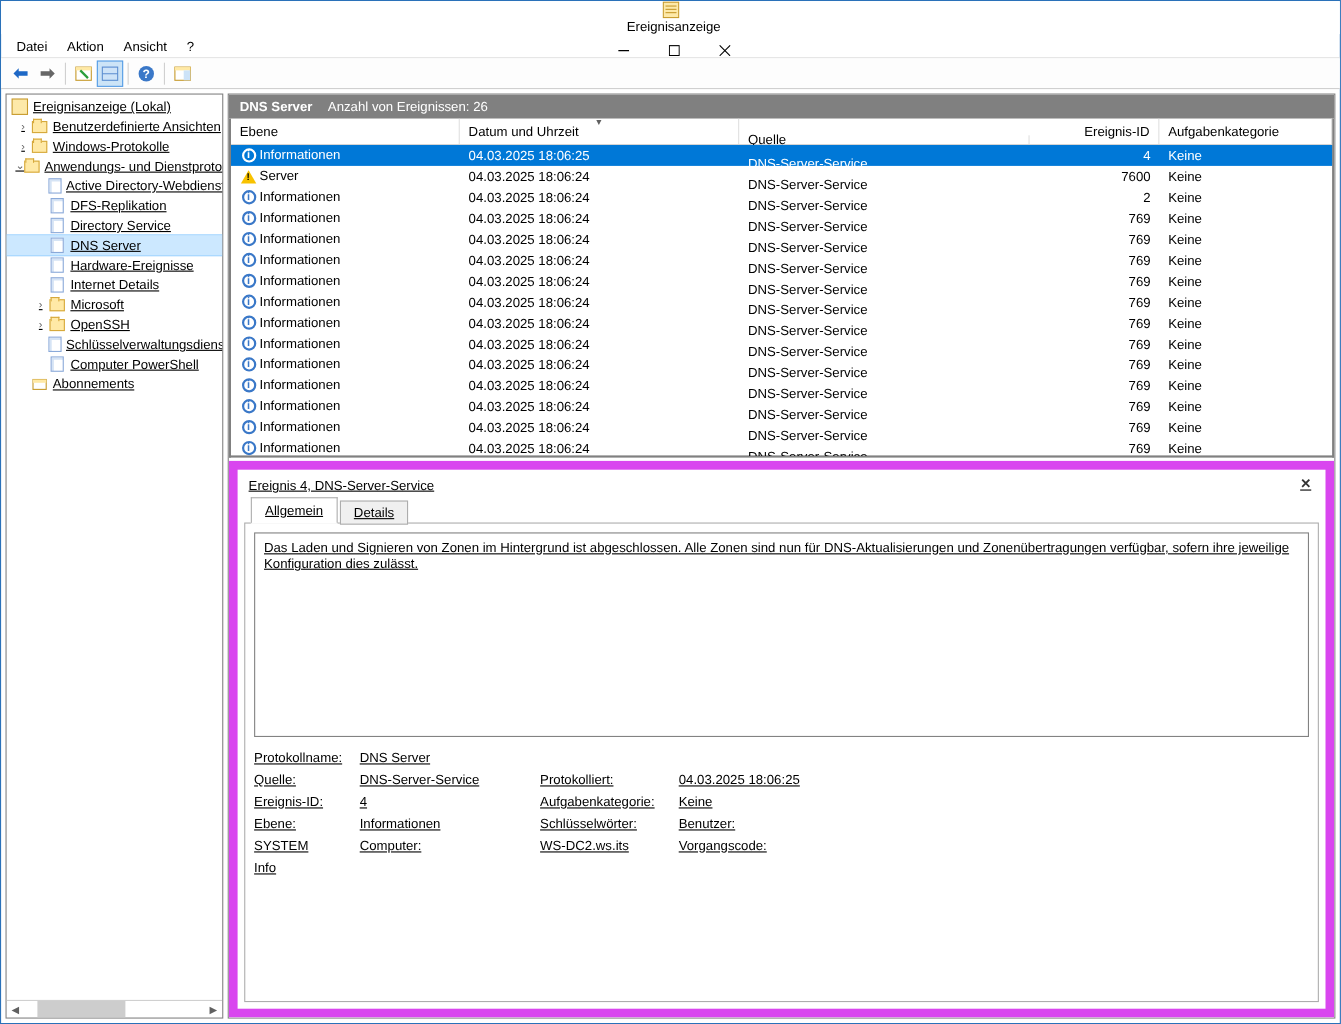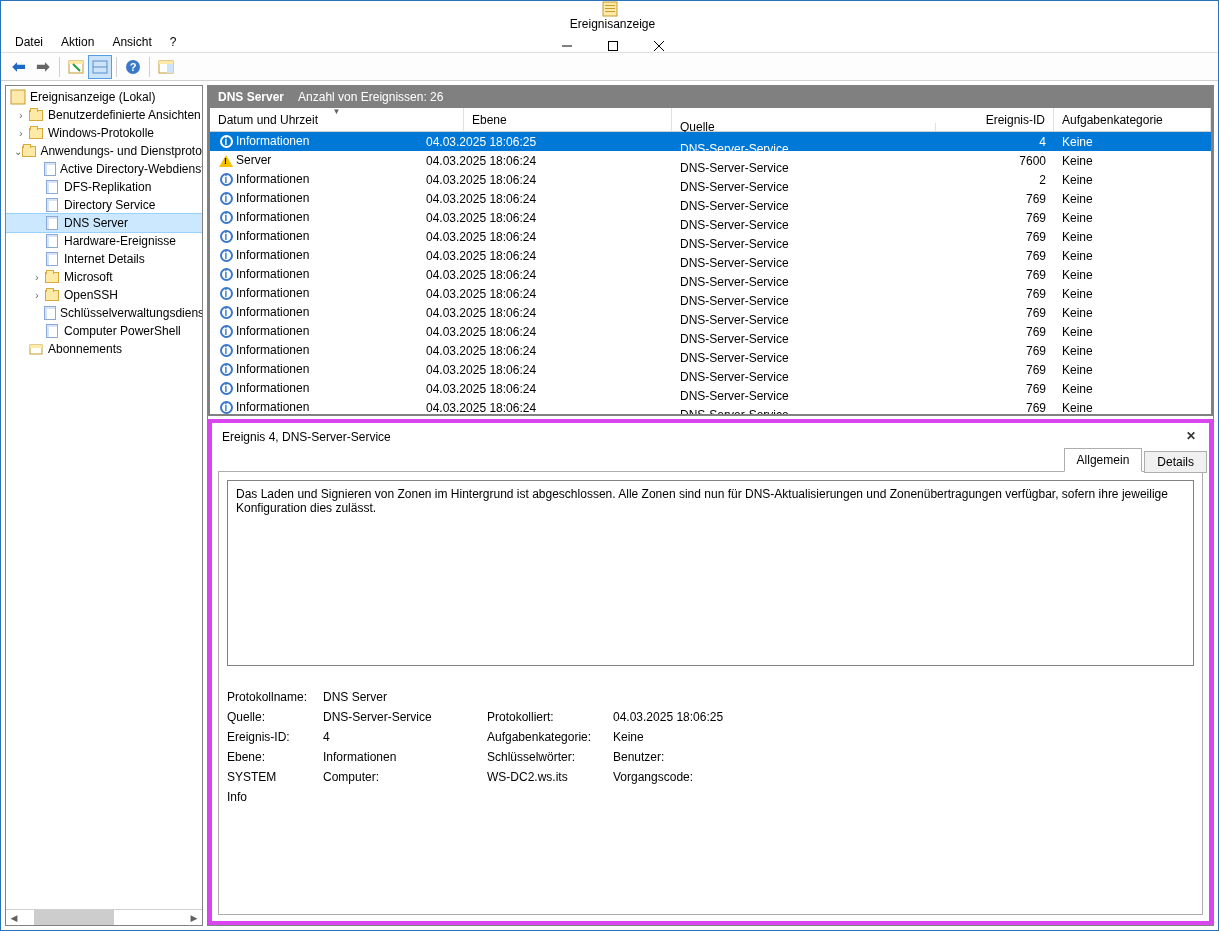--- a/index.html
+++ b/index.html
@@ -17,21 +17,21 @@
 .menubar-item { padding: 2px 8px; cursor: default; }
 
 .toolbar { height: 28px; display: flex; align-items: center; padding: 2px 6px; gap: 0; border-bottom: 1px solid #d0d0d0; background: #fdfdfd; }
 .tb-btn { width: 24px; height: 24px; display: flex; align-items: center; justify-content: center; border: 1px solid transparent; }
 .tb-btn.pressed { border-color: #569de5; background: #cce4f7; }
 .tb-sep { width: 1px; height: 20px; background: #d0d0d0; margin: 0 4px; }
 
 .body { flex: 1; display: flex; padding: 4px; gap: 4px; overflow: hidden; }
 
 .sidebar { width: 198px; border: 1px solid #828282; background: #fff; overflow: hidden; display: flex; flex-direction: column; }
-.tree { flex: 1; overflow: hidden; padding-top: 2px; }
+.tree { flex: 1; overflow: hidden; padding-top: 2px; text-decoration: underline; }
 .tree-node { white-space: nowrap; height: 18px; display: flex; align-items: center; padding-left: 4px; cursor: default; }
 .tree-node.selected { background: #cce8ff; outline: 1px solid #99d1ff; }
 .tree-toggle { width: 14px; text-align: center; color: #666; font-size: 10px; }
 .tree-icon { width: 16px; height: 16px; margin-right: 4px; display: inline-flex; align-items: center; justify-content: center; }
 .tree-label { }
 .sb-scroll { height: 16px; border-top: 1px solid #d0d0d0; display: flex; }
 .sb-scroll .sb-thumb { width: 80px; height: 100%; background: #cdcdcd; }
 .sb-scroll .sb-ar { width: 16px; display: flex; align-items: center; justify-content: center; color: #606060; font-size: 9px; }
 
 .main { flex: 1; border: 1px solid #828282; display: flex; flex-direction: column; overflow: hidden; }
@@ -47,30 +47,30 @@
 .row.selected { background: #0078d7; color: #fff; }
 .row .cell { padding: 0 8px; overflow: hidden; white-space: nowrap; }
 .lvl-icon { width: 16px; height: 16px; display: inline-flex; align-items: center; justify-content: center; vertical-align: middle; margin-right: 2px; }
 
 .c-level { width: 208px; }
 .c-date { width: 254px; }
 .c-src { width: 264px; margin-top: 15px; }
 .c-id { width: 118px; text-align: right; justify-content: flex-end; }
 .c-cat { flex: 1; }
 
-.detailpane { flex: 1; margin-top: 3px; border: 4px solid #d946ef; display: flex; flex-direction: column; background: #fff; overflow: hidden; }
+.detailpane { flex: 1; margin-top: 3px; border: 8px solid #d946ef; display: flex; flex-direction: column; background: #fff; overflow: hidden; text-decoration: underline; }
 .detail-head { display: flex; align-items: center; padding: 6px 10px 2px 10px; }
 .detail-title { flex: 1; }
 .detail-close { width: 16px; height: 16px; font-weight: bold; color: #333; cursor: pointer; text-align: center; }
-.tabs { display: flex; padding: 0 0; align-items: flex-end; justify-content: flex-end; }
+.tabs { display: flex; padding: 0 12px; align-items: flex-end; }
 .tab { padding: 4px 12px; border: 1px solid #adadad; background: #fff; margin-right: 2px; position: relative; top: 1px; border-bottom: 1px solid #fff; }
 .tab.inactive { background: #f0f0f0; border-bottom: 1px solid #adadad; top: 2px; padding: 3px 12px; }
 .tab-body { border: 1px solid #adadad; margin: 0 6px 6px 6px; flex: 1; padding: 8px; display: flex; flex-direction: column; overflow: hidden; }
 .msgbox { border: 1px solid #828282; padding: 6px 8px; height: 186px; overflow: auto; }
-.props { margin-top: 24px; display: grid; grid-template-columns: 92px 160px 122px auto; row-gap: 6px; column-gap: 4px; }
+.props { margin-top: 12px; display: grid; grid-template-columns: 92px 160px 122px auto; row-gap: 6px; column-gap: 4px; }
 .folder { width: 14px; height: 11px; background: #ffe9a6; border: 1px solid #d6a93c; position: relative; }
 .folder::before { content: ""; position: absolute; top: -3px; left: 0; width: 6px; height: 3px; background: #ffe9a6; border: 1px solid #d6a93c; border-bottom: none; }
 .logfile { width: 12px; height: 14px; background: #fff; border: 1px solid #8aa9d9; box-shadow: inset 2px 2px 0 #d6e4f5; }
 
 .info-ic { width: 13px; height: 13px; border-radius: 50%; border: 2px solid #3a78c8; color: #3a78c8; font-weight: bold; font-size: 10px; display: flex; align-items: center; justify-content: center; background: #fff; }
 .row.selected .info-ic { border-color: #fff; color: #fff; background: #0078d7; }
 .warn-ic { width: 0; height: 0; border-left: 7px solid transparent; border-right: 7px solid transparent; border-bottom: 12px solid #f8c200; position: relative; }
 .warn-ic::after { content: "!"; position: absolute; left: -2px; top: 1px; font-size: 9px; font-weight: bold; color: #000; }
 
 .arrow-left, .arrow-right { font-size: 16px; font-weight: bold; }
@@ -277,26 +277,26 @@
     </div>
 
     <div class="main">
       <div class="headerbar">
         <span class="title">DNS Server</span>
         <span>Anzahl von Ereignissen: 26</span>
       </div>
 
       <div class="listpane">
         <div class="list-header">
+          <div class="col c-level">
+              <span>Ebene</span>
+            </div>
           <div class="col c-date">
               <span>Datum und Uhrzeit</span>
               <span class="sort-ind">▼</span>
-            </div>
-          <div class="col c-level">
-              <span>Ebene</span>
             </div>
           <div class="col c-src">
               <span>Quelle</span>
             </div>
           <div class="col c-id">
               <span>Ereignis-ID</span>
             </div>
           <div class="col c-cat">
               <span>Aufgabenkategorie</span>
             </div>

